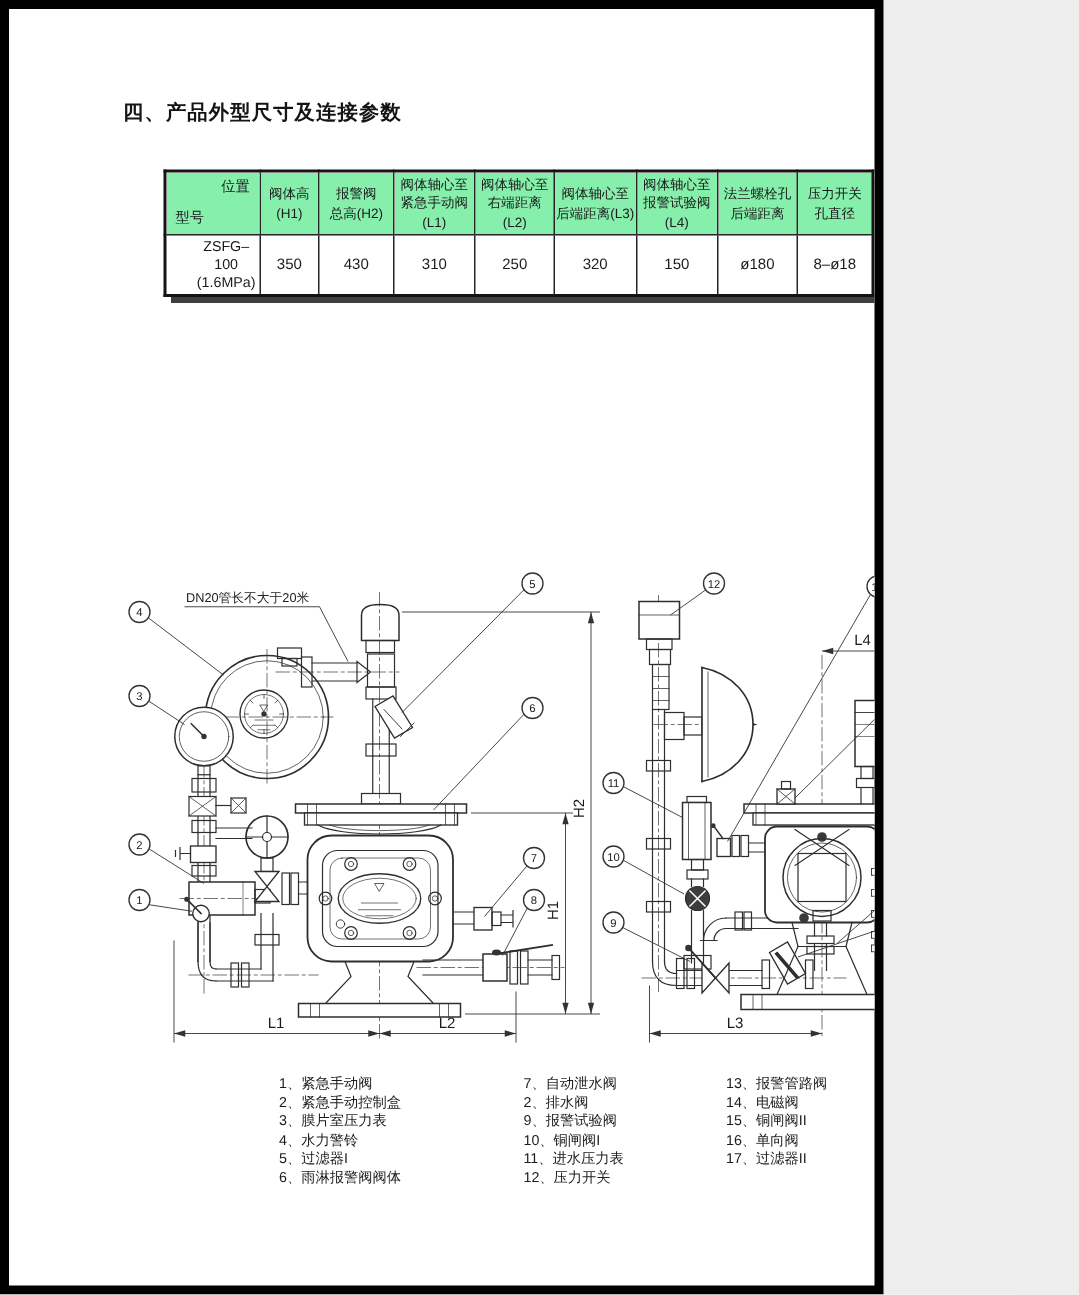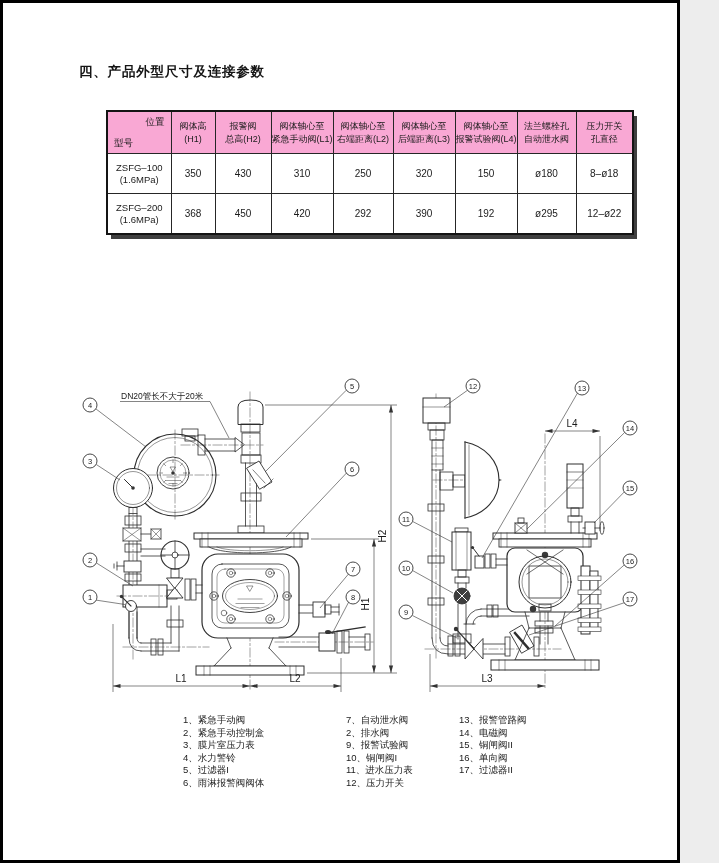--- a/index.html
+++ b/index.html
@@ -1,50 +1,50 @@
 <!DOCTYPE html>
 <html><head>
 <meta charset="utf-8">
 <style>
   html,body{margin:0;padding:0;background:#ededed;}
   .page{
-    position:relative;width:680px;height:863px;background:#ffffff;
-    border:3px solid #000000;box-sizing:border-box;overflow:hidden;
+    position:relative;width:589px;height:863px;background:#ffffff;
+    border:6px solid #000000;box-sizing:border-box;overflow:hidden;
     font-family:"Liberation Sans","DejaVu Sans",sans-serif;
   }
   .title{
     position:absolute;left:76px;top:60px;font-size:13.5px;font-weight:bold;
     color:#141414;letter-spacing:0.8px;white-space:nowrap;
   }
   table.spec{
     position:absolute;left:103px;top:107px;border-collapse:collapse;table-layout:fixed;
     background:#fff;border:2px solid #141414;box-shadow:4px 5px 0 -1px #3f3f3f;
   }
   .spec th,.spec td{
     border:1px solid #262626;text-align:center;vertical-align:middle;
     padding:0;color:#1b1b1b;overflow:hidden;
   }
-  .spec th{background:#f9a8d4;font-weight:normal;font-size:9px;line-height:12.5px;height:41px;margin-left:16px;}
+  .spec th{background:#86efac;font-weight:normal;font-size:9px;line-height:12.5px;height:41px;margin-left:16px;}
   .spec td{font-size:10px;height:39px;}
-  .spec td.model{font-size:9.5px;line-height:12px;}
+  .spec td.model{font-size:9.5px;line-height:12px;padding-left:18px;}
   .corner{
     position:relative;
     background-image:linear-gradient(to bottom right,transparent 48.8%,#2b2b2b 48.8%,#2b2b2b 51.2%,transparent 51.2%);
     background-color:#d7d7d7;
   }
   .corner .ct{position:absolute;top:4px;right:6px;font-size:9.5px;}
   .corner .cb{position:absolute;bottom:4px;left:6px;font-size:9.5px;text-align:right;}
   svg.diagram{position:absolute;left:78px;top:373px;}
   svg text{font-family:"Liberation Sans","DejaVu Sans",sans-serif;fill:#1b1b1b;stroke:none;}
   .callout-num{font-size:7.5px;}
   .dim-label{font-size:10px;}
   .note-text{font-size:8.5px;fill:#222;}
   .legend{position:absolute;top:711px;left:0;width:719px;font-size:9.5px;color:#1c1c1c;}
   .lcol{position:absolute;top:0;}
-  .lc1{left:180px;} .lc2{left:343px;} .lc3{left:456px;}
+  .lc1{left:180px;} .lc2{left:343px;} .lc3{left:478px;}
   .litem{height:12.5px;line-height:12.5px;white-space:nowrap;}
 </style>
 </head>
 <body>
 
 <div class="page">
 
   <div class="title">四、产品外型尺寸及连接参数</div>
 
   <table class="spec">
@@ -84,54 +84,40 @@
       <th>
             <div>阀体轴心至</div>
             <div>后端距离(L3)</div>
           </th>
       <th>
             <div>阀体轴心至</div>
             <div>报警试验阀(L4)</div>
           </th>
       <th>
             <div>法兰螺栓孔</div>
-            <div>自动泄水阀</div>
+            <div>后端距离</div>
           </th>
       <th>
             <div>压力开关</div>
             <div>孔直径</div>
           </th>
     </tr>
     <tr>
       <td class="model">
             <div>ZSFG–100</div>
             <div>(1.6MPa)</div>
           </td>
       <td>350</td>
       <td>430</td>
       <td>310</td>
       <td>250</td>
       <td>320</td>
       <td>150</td>
       <td>ø180</td>
       <td>8–ø18</td>
-    </tr>
-    <tr>
-      <td class="model">
-            <div>ZSFG–200</div>
-            <div>(1.6MPa)</div>
-          </td>
-      <td>368</td>
-      <td>450</td>
-      <td>420</td>
-      <td>292</td>
-      <td>390</td>
-      <td>192</td>
-      <td>ø295</td>
-      <td>12–ø22</td>
     </tr>
   </tbody>
     </table>
 
   <svg class="diagram" width="640" height="330" viewBox="0 0 640 330">
 
     <g fill="none" stroke="#2e2e2e" stroke-width="0.8" stroke-linecap="square">
 
       <g stroke="#555" stroke-width="0.55" stroke-dasharray="9 2.5 2 2.5">
         <path d="M169,16 V314"></path>

